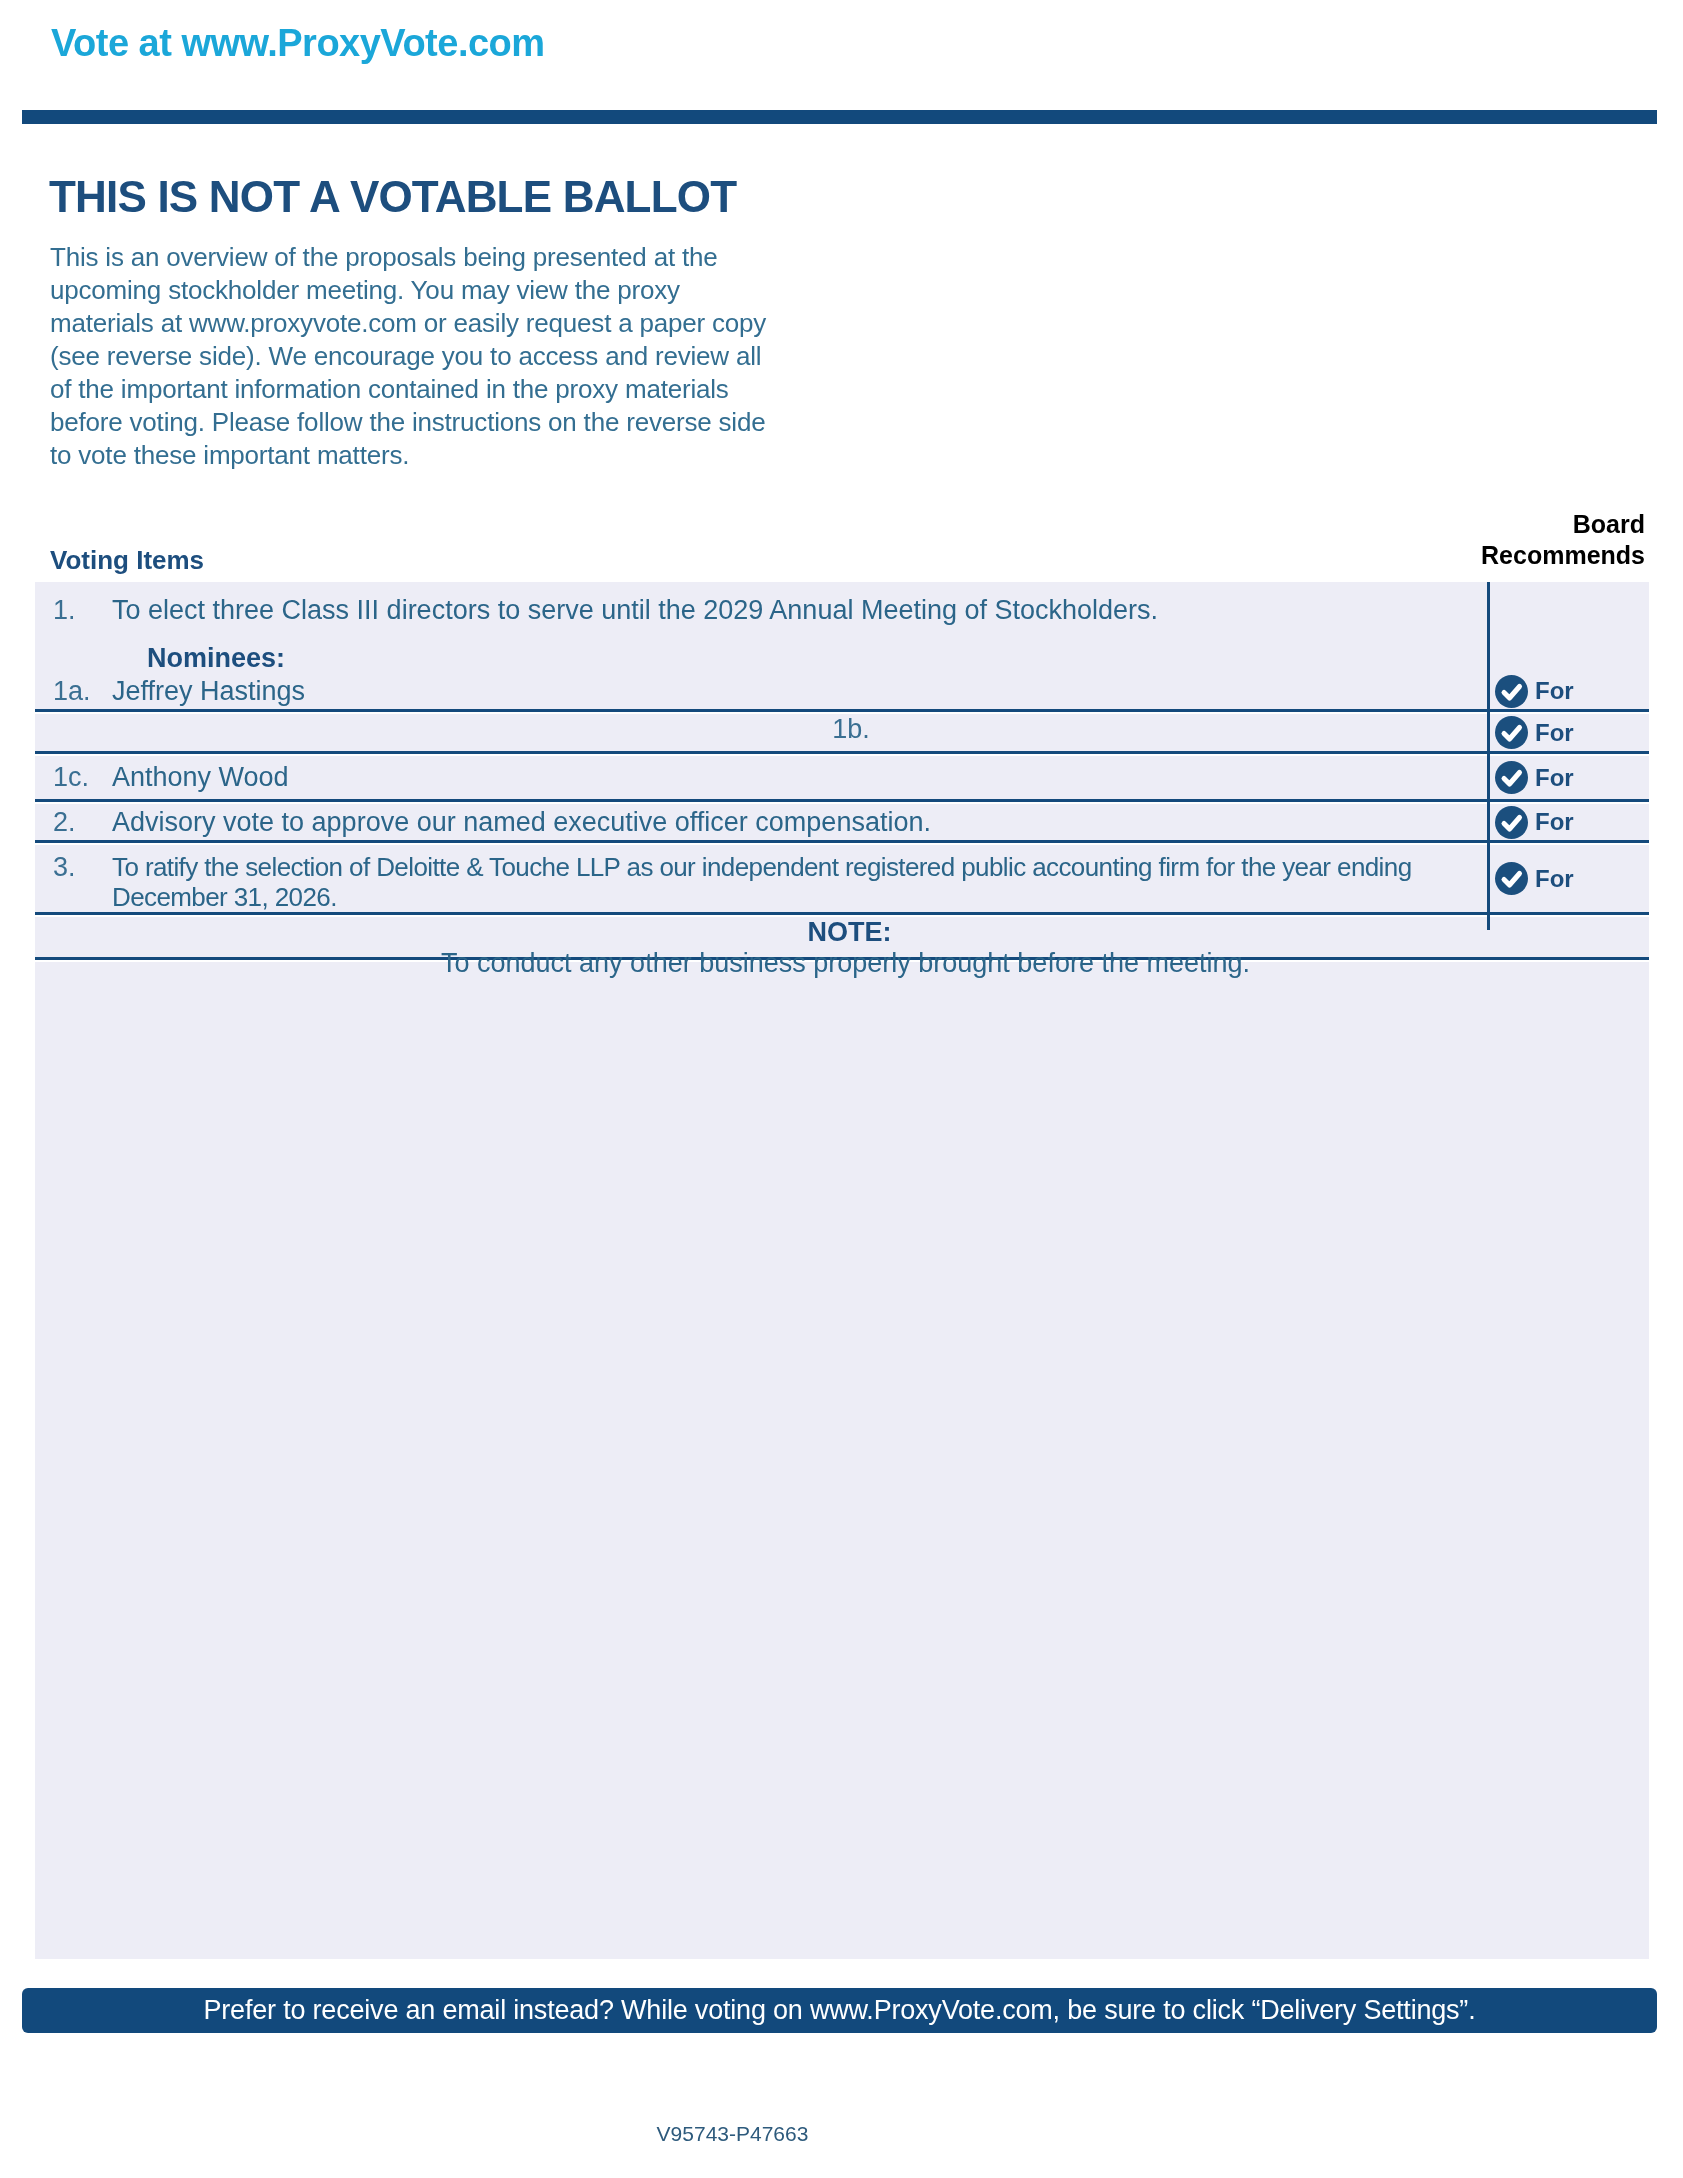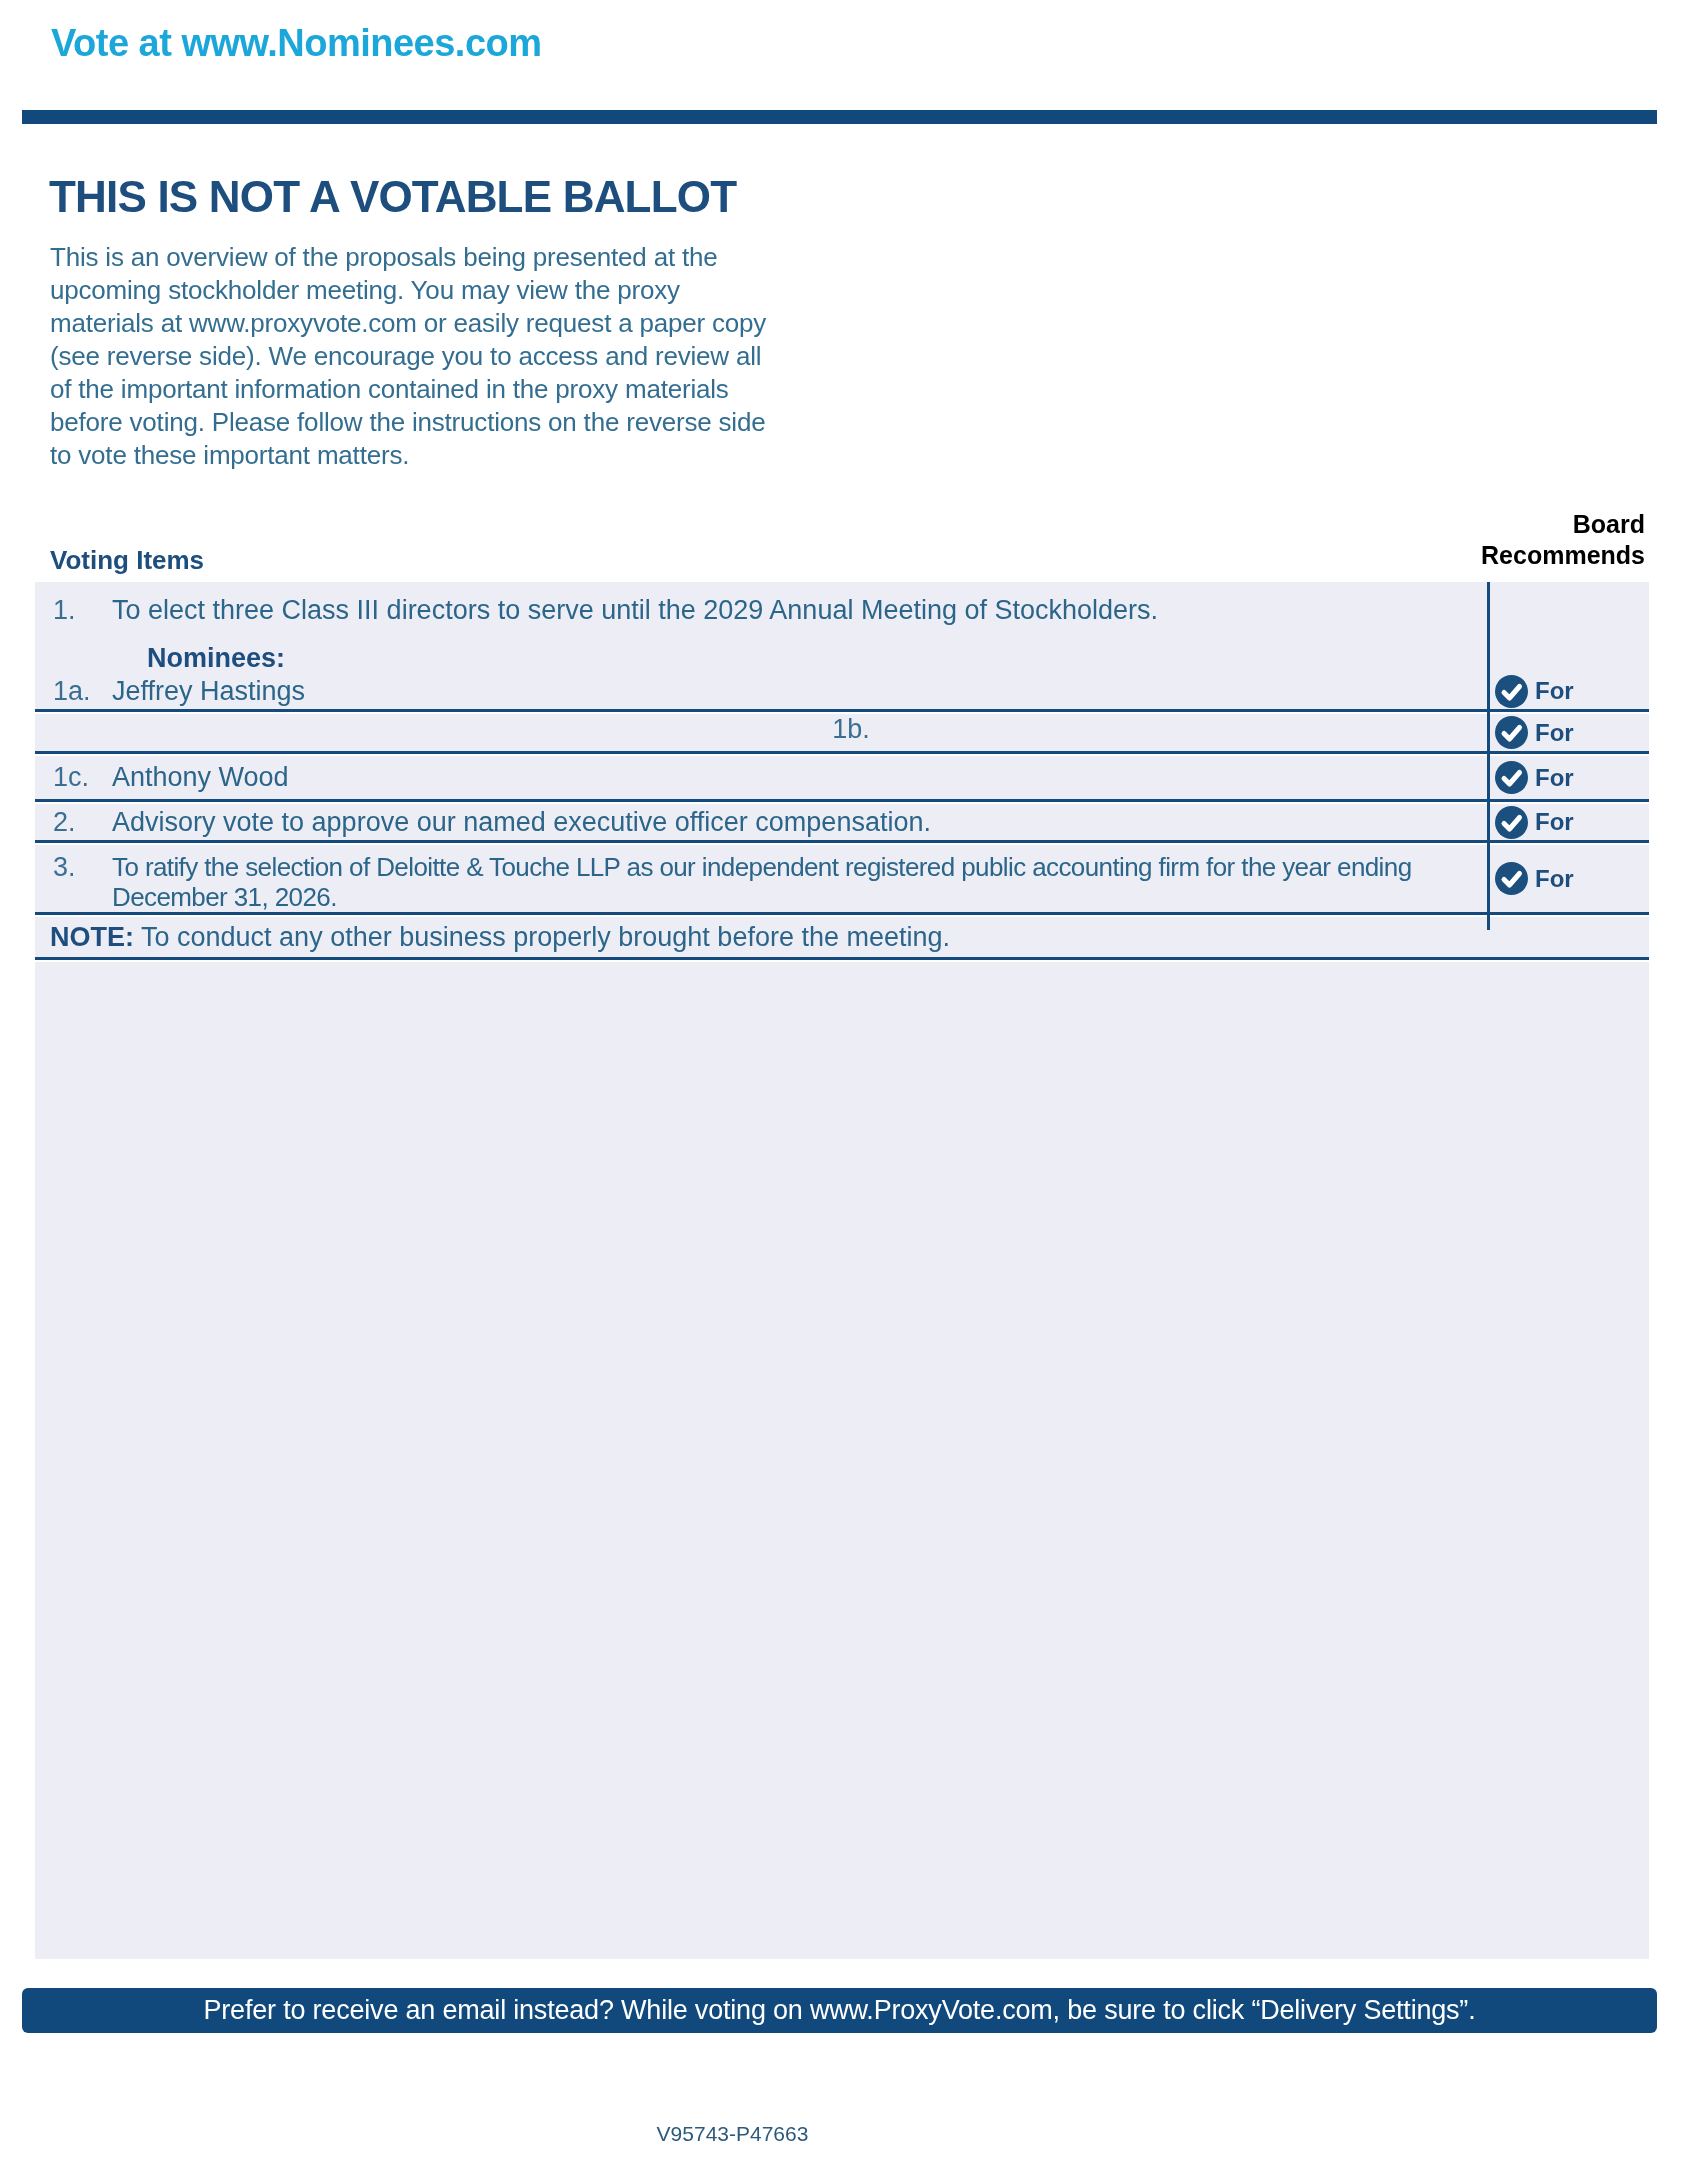--- a/index.html
+++ b/index.html
@@ -55,21 +55,21 @@
   .row-item1 { height:91px; padding-top:13px; }
   .row-item1 .subrow { margin-top:17px; margin-left:112px; }
   .nominees-label { font-weight:bold; color:#1d4e7e; }
   .row-simple-a { height:39px; }
   .row-simple-b { height:40px;flex-direction:column; }
   .row-simple-c { height:46px; }
   .row-simple-2 { height:39px; }
   .row-3 { height:70px; }
   .row-3 .row-line { align-items:flex-start; padding-top:7px; }
   .row-3 .row-text { font-size:26px; letter-spacing:-0.6px; line-height:30px; max-width:1376px; }
-  .row-note { height:43px; display:flex; align-items:center; }
+  .row-note { height:43px; display:flex; align-items:center;flex-direction:column; }
   .note-label { font-weight:bold; color:#1d4e7e; margin-left:15px; white-space:pre; }
   .note-text { color:#2b6589; white-space:pre; }
   .filler {
     background:#ededf6; height:997px; width:1614px;
   }
   .col-divider {
     position:absolute; left:1487px; top:582px;
     width:3px; height:348px; background:#144a7c;
   }
   .rec-cell {
@@ -85,21 +85,21 @@
   }
   .footer-bar-text { color:#ffffff; font-size:27px; letter-spacing:-0.2px; }
   .doc-code {
     position:absolute; left:584px; top:2122px; width:297px;
     text-align:center; font-size:21px; color:#2d5a7c;
   }
 </style>
 </head>
 <body>
 
-<div class="header-title">Vote at www.Nominees.com</div>
+<div class="header-title">Vote at www.ProxyVote.com</div>
 <div class="top-bar"></div>
 
 <div class="main-heading">THIS IS NOT A VOTABLE BALLOT</div>
 <div class="intro">This is an overview of the proposals being presented at the
 upcoming stockholder meeting. You may view the proxy
 materials at www.proxyvote.com or easily request a paper copy
 (see reverse side). We encourage you to access and review all
 of the important information contained in the proxy materials
 before voting. Please follow the instructions on the reverse side
 to vote these important matters.</div>

